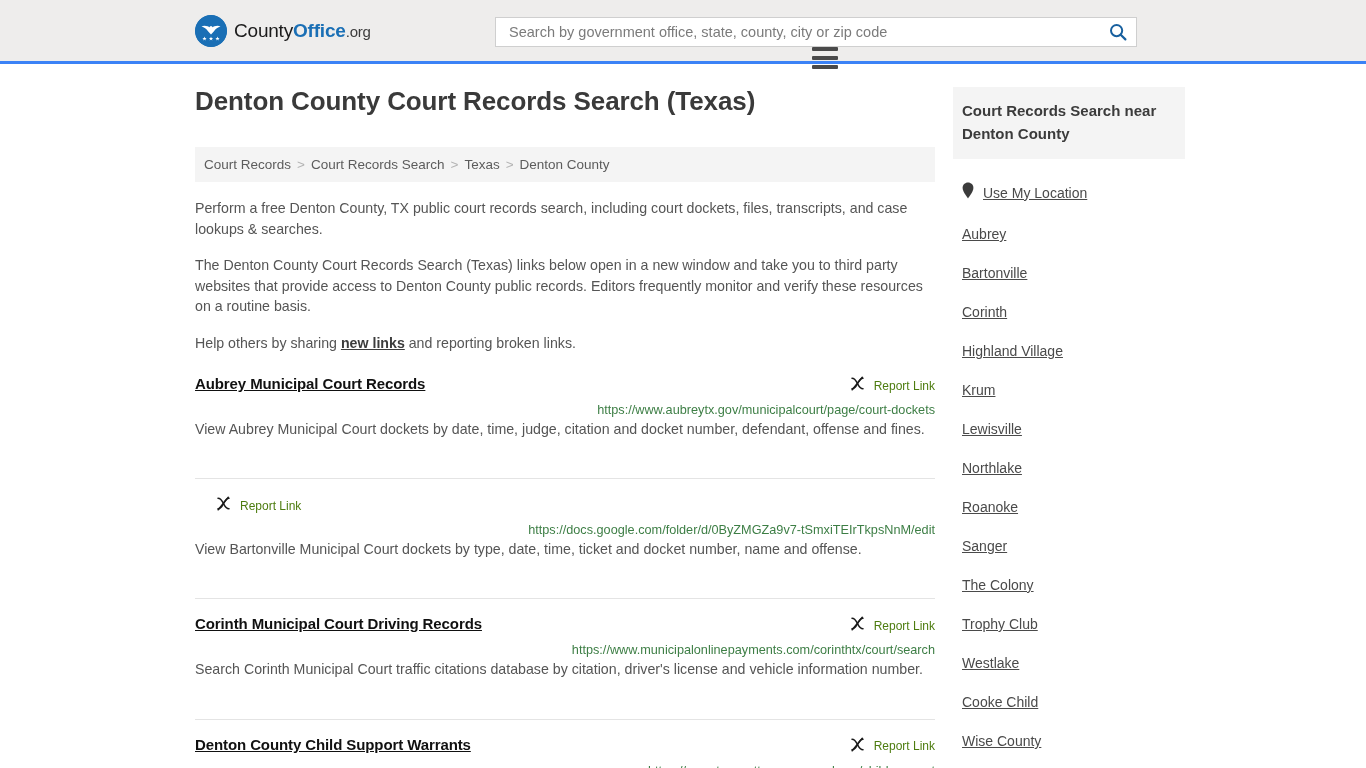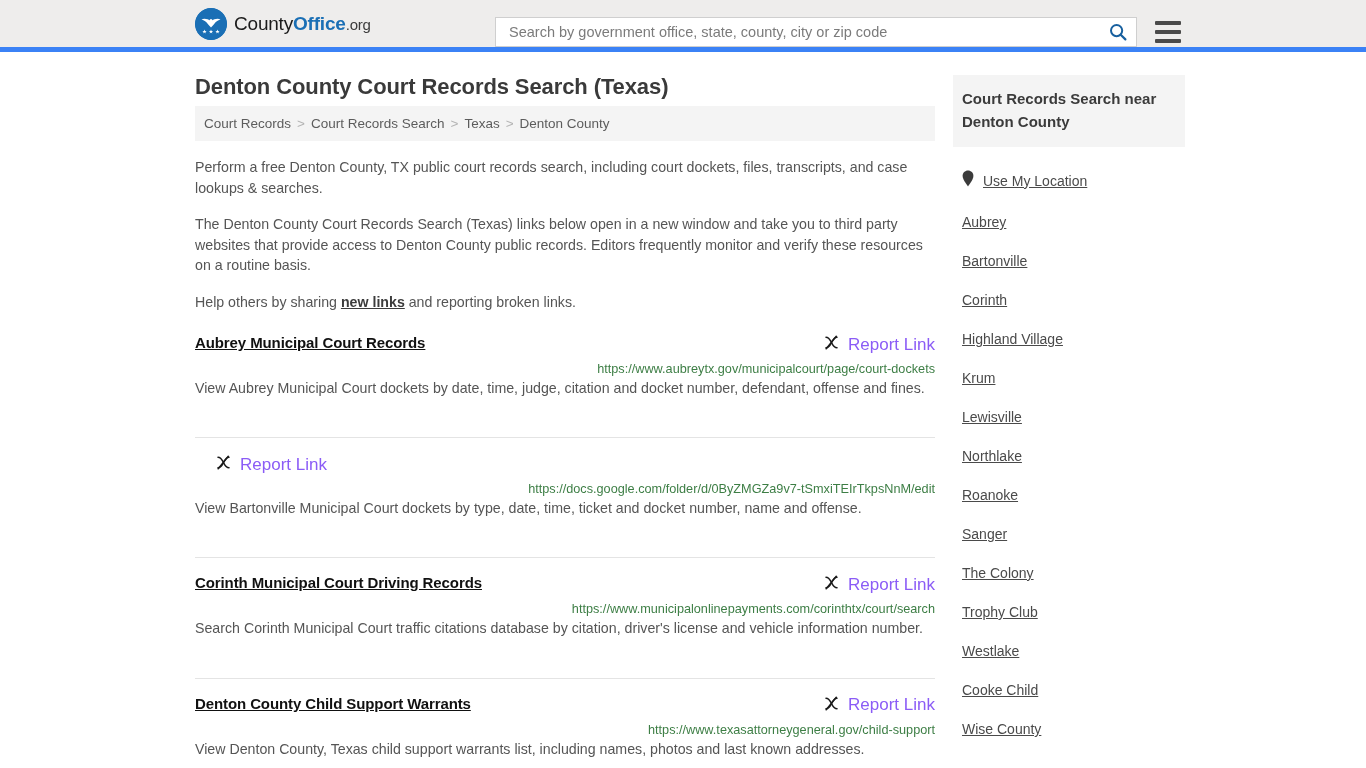--- a/index.html
+++ b/index.html
@@ -8,23 +8,23 @@
     padding: 0;
     width: 1366px;
     height: 768px;
     overflow: hidden;
     background: #ffffff;
     font-family: "Liberation Sans", sans-serif;
   }
 
   
   .site-header {
-    height: 52px;
+    height: 64px;
     background: #eeedec;
-    border-bottom: 5px solid #3b82f6;
+    border-bottom: 3px solid #3b82f6;
     display: flex;
     align-items: center;
     position: relative;
   }
   .logo-wrap {
     display: flex;
     align-items: center;
     margin-left: 195px;
     gap: 7px;
     cursor: pointer;
@@ -48,20 +48,21 @@
   .logo-text .b { color: #1a6fb5; font-weight: bold; }
   .logo-text .n { font-weight: normal; }
   .logo-text .tld { font-size: 15px; color: #3c3c3c; }
 
   .search-area {
     position: absolute;
     left: 495px;
     top: 17px;
     display: flex;
     align-items: center;
+    flex-direction: column;
   }
   .search-box {
     width: 642px;
     height: 30px;
     background: #ffffff;
     border: 1px solid #cfcfcf;
     display: flex;
     align-items: center;
     padding: 0 8px 0 11px;
   }
@@ -100,24 +101,24 @@
   .page {
     width: 1366px;
     padding: 0 195px 0 195px;
     display: flex;
     gap: 18px;
   }
   .content { width: 740px; flex: none; }
   .aside { width: 232px; flex: none; padding-top: 23px; }
 
   h1.page-title {
-    font-size: 22px;
+    font-size: 26px;
     font-weight: bold;
     color: #3a3a3a;
-    margin: 22px 0 6px 0;
+    margin: 22px 0 30px 0;
     letter-spacing: -0.1px;
   }
 
   .breadcrumb {
     background: #f4f4f4;
     padding: 10px 10px 10px 9px;
     font-size: 13.5px;
     color: #5c5c5c;
     display: flex;
     align-items: center;
@@ -167,22 +168,22 @@
   }
   .report-link {
     display: flex;
     align-items: center;
     gap: 8px;
     cursor: pointer;
     white-space: nowrap;
     padding-left: 20px;
   }
   .report-link-label {
-    font-size: 17px;
-    color: #8b5cf6;
+    font-size: 12px;
+    color: #4d7c0f;
   }
   .result-url {
     display: block;
     font-size: 12.7px;
     color: #3d7e45;
     margin-top: 7px;
     text-decoration: none;
     cursor: pointer;
     text-align: right;
   }

